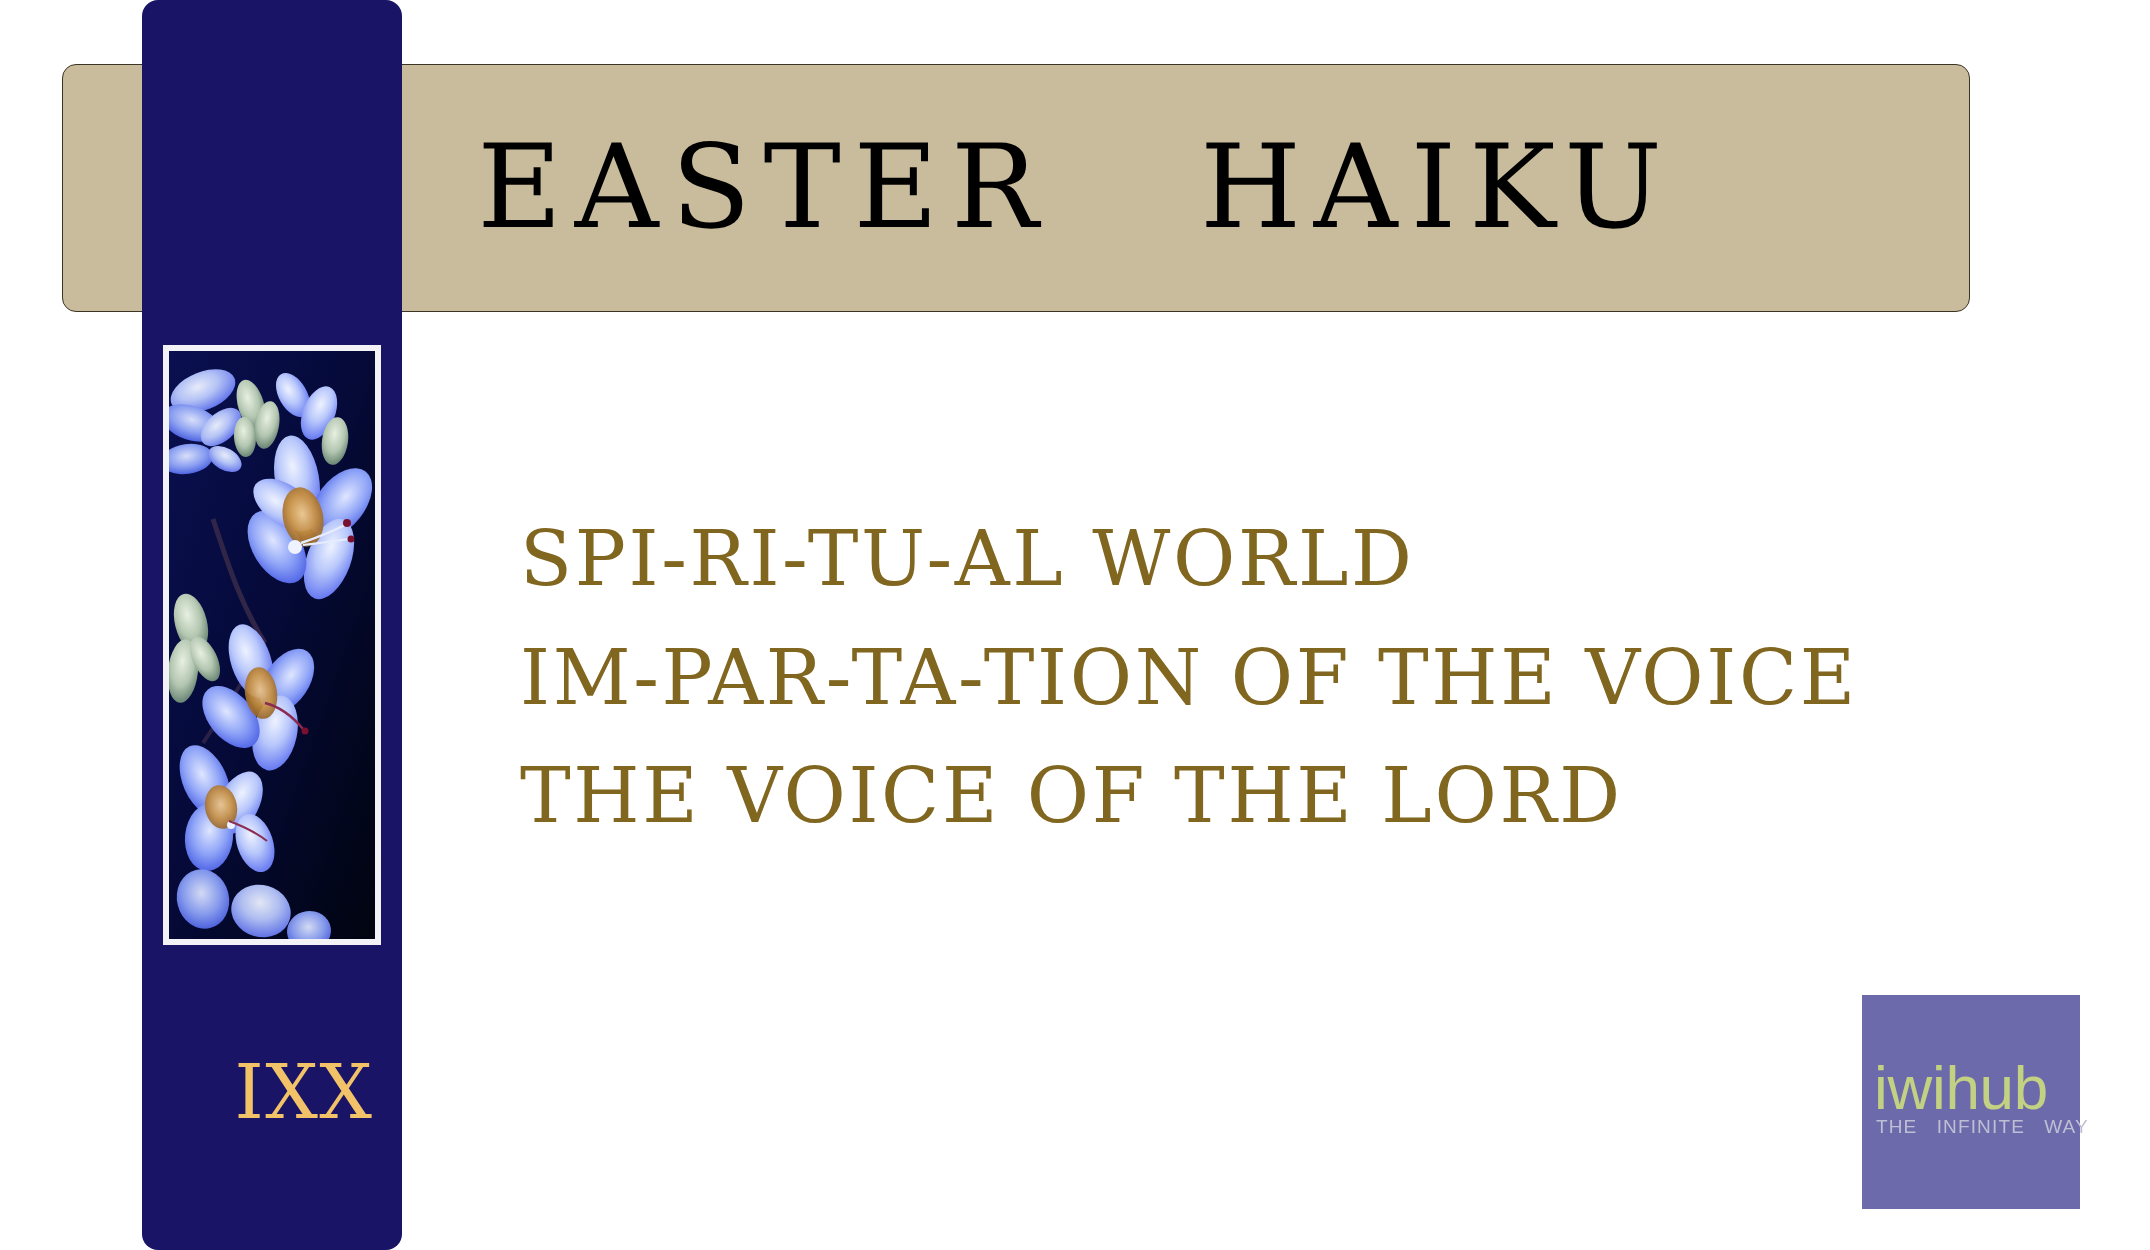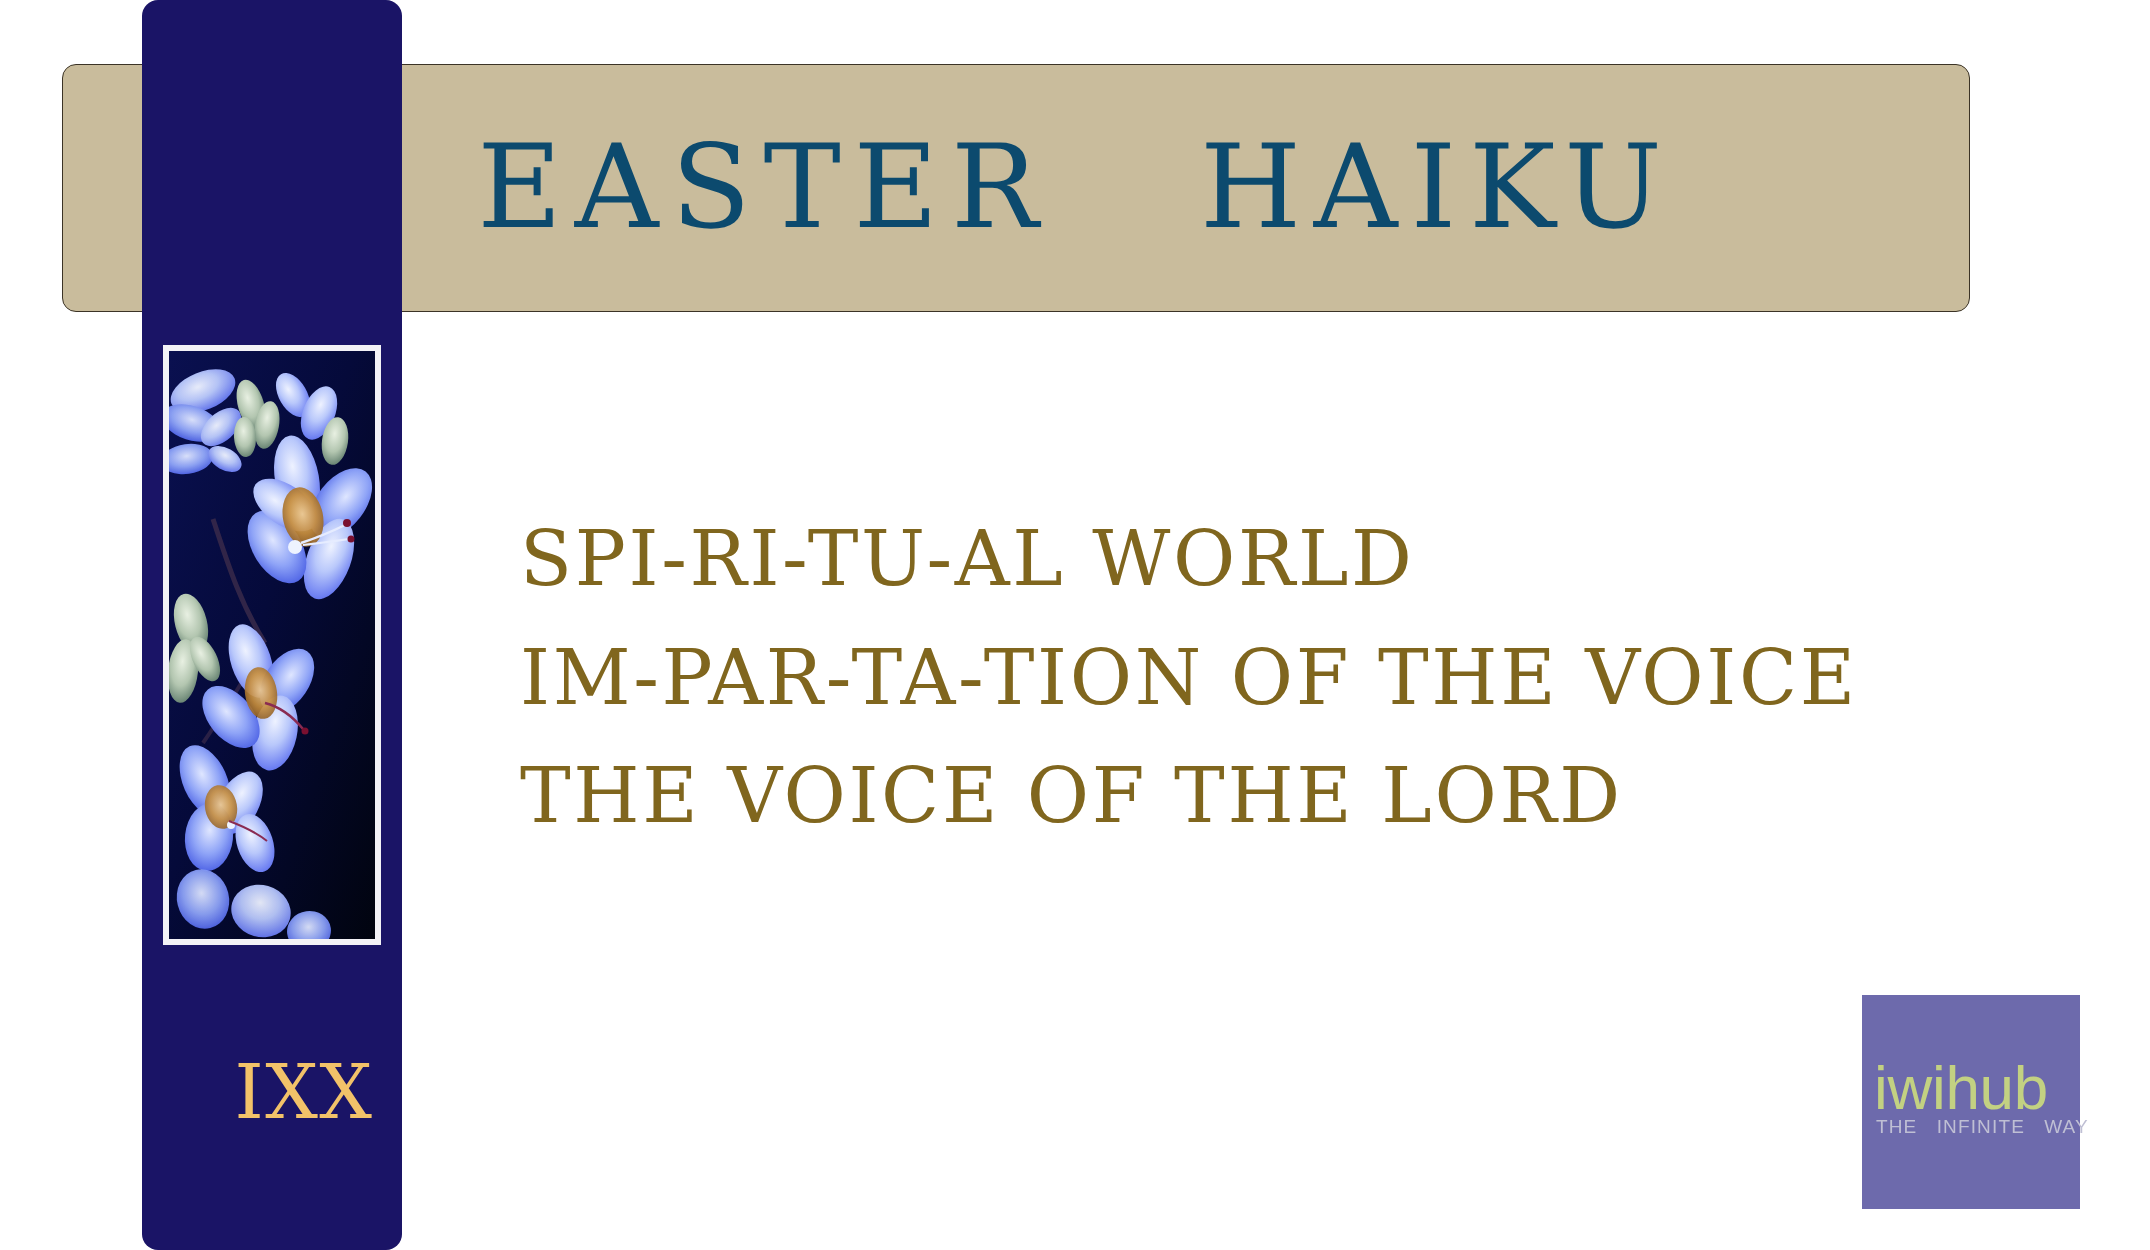--- a/index.html
+++ b/index.html
@@ -34,21 +34,21 @@
   }
   #title-text {
     position: absolute;
     left: 0;
     top: 0;
     width: 100%;
     height: 100%;
     display: flex;
     align-items: center;
     justify-content: center;
-    color: #0c4a6e;
+    color: #000000;
     font-family: "DejaVu Serif", serif;
     font-size: 116px;
     font-weight: 400;
     letter-spacing: 0.11em;
     white-space: pre;
     line-height: 1;
     padding-left: 120px;
     box-sizing: border-box;
     text-rendering: geometricPrecision;
   }

